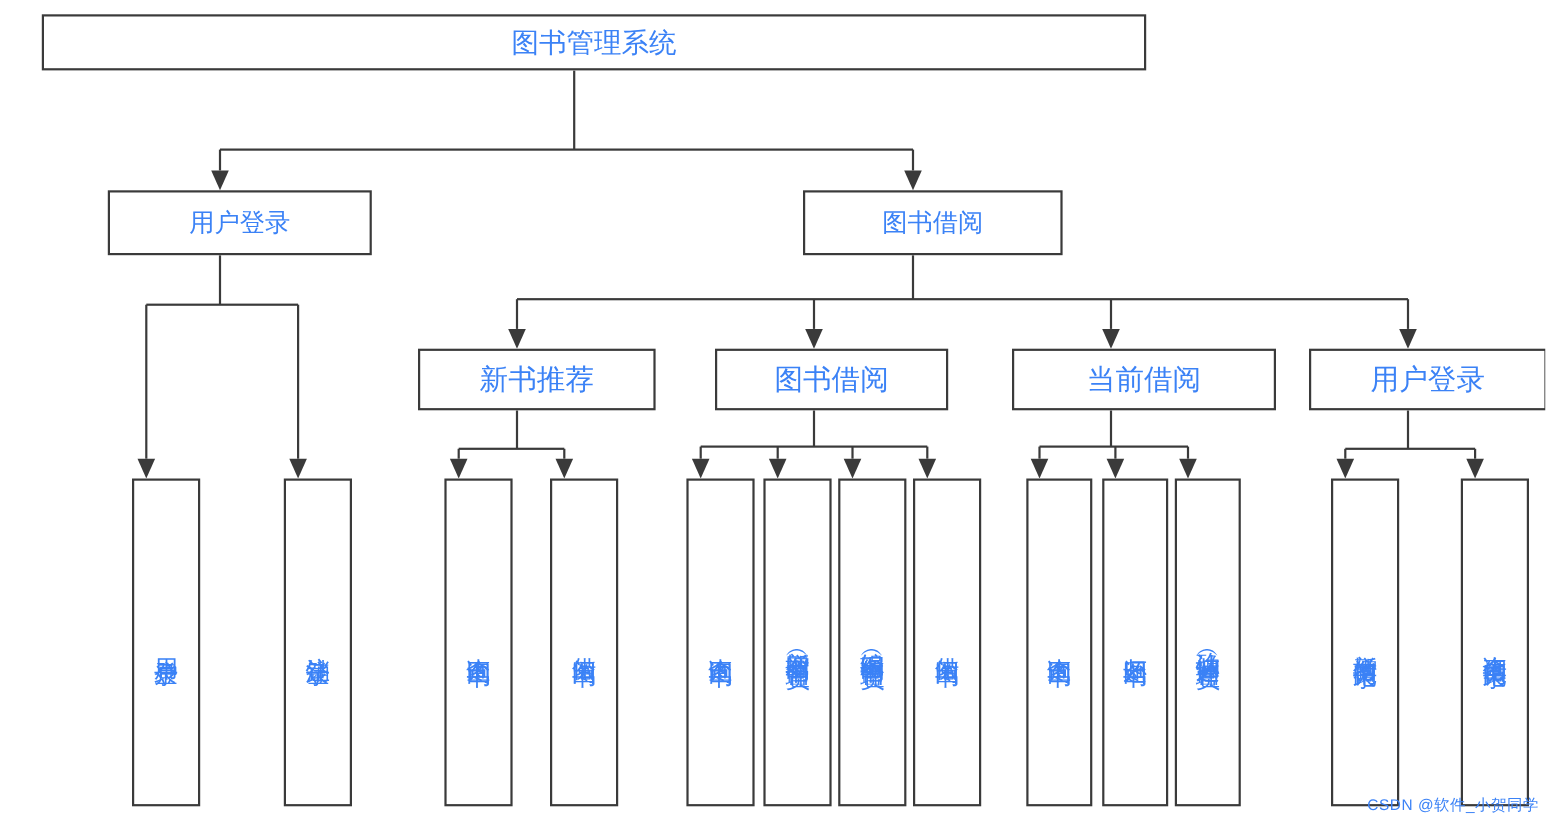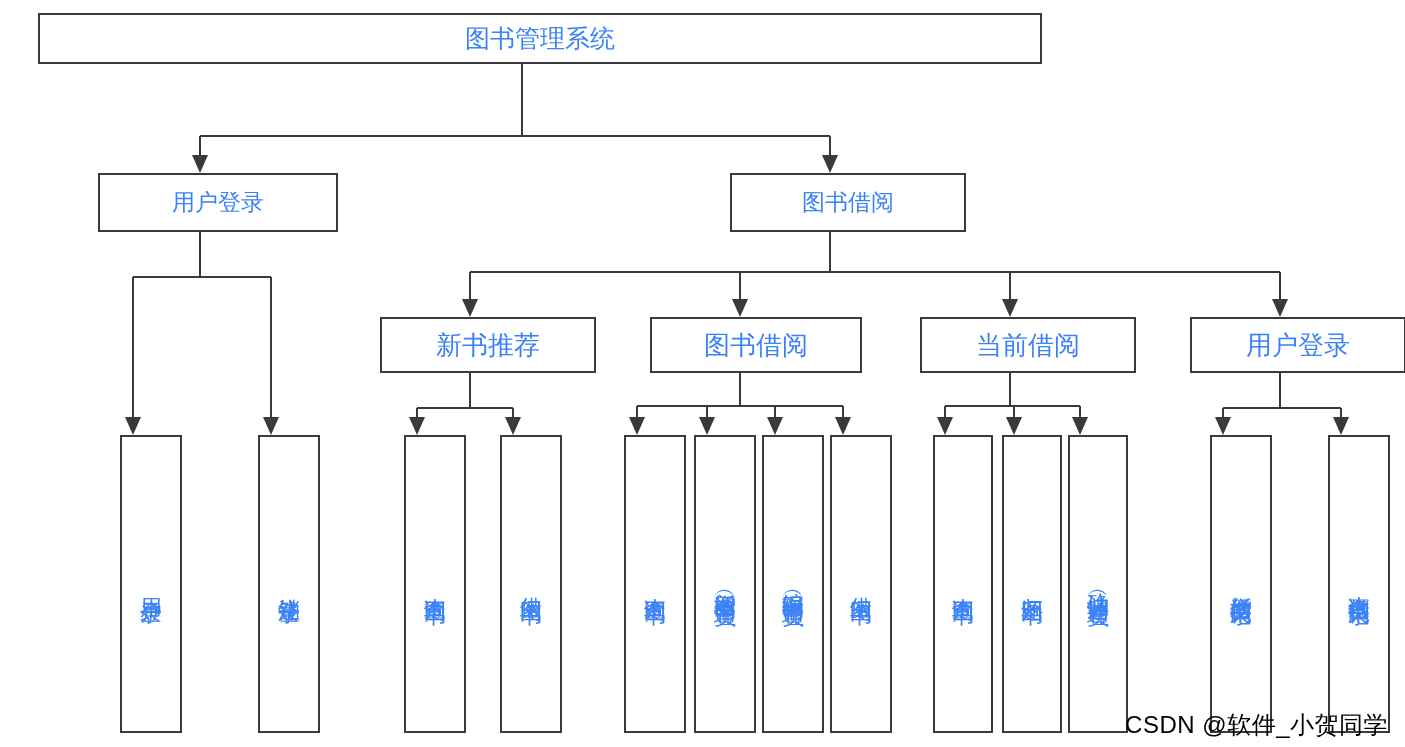--- a/index.html
+++ b/index.html
@@ -68,24 +68,24 @@
     width: 0;
     height: 0;
     border-left: 8px solid transparent;
     border-right: 8px solid transparent;
     border-top: 18px solid #3a3a3a;
   }
 
   
   #watermark {
     position: absolute;
-    right: 17px;
+    right: 6px;
     bottom: 6px;
-    font-size: 24px;
-    color: #000000;
+    font-size: 14px;
+    color: #3b82f6;
     letter-spacing: 0.5px;
     white-space: nowrap;
     pointer-events: none;
   }
 </style>
 </head>
 <body>
 
 <div id="canvas">
 
@@ -153,21 +153,21 @@
       </div>
       <div class="node level1" style="left: 712px; top: 173px; width: 236px; height: 59px;">
         <span class="label">图书借阅</span>
       </div>
       <div class="node level2" style="left: 362px; top: 317px; width: 216px; height: 56px;">
         <span class="label">新书推荐</span>
       </div>
       <div class="node level2" style="left: 632px; top: 317px; width: 212px; height: 56px;">
         <span class="label">图书借阅</span>
       </div>
-      <div class="node level2" style="left: 902px; top: 317px; width: 216px; height: 56px;">
+      <div class="node level2" style="left: 902px; top: 317px; width: 240px; height: 56px;">
         <span class="label">当前借阅</span>
       </div>
       <div class="node level2" style="left: 1172px; top: 317px; width: 216px; height: 56px;">
         <span class="label">用户登录</span>
       </div>
       <div class="node leaf" style="left: 102px; top: 435px; width: 62px; height: 298px;">
         <span class="label">用户登录</span>
       </div>
       <div class="node leaf" style="left: 240px; top: 435px; width: 62px; height: 298px;">
         <span class="label">注销登录</span>

